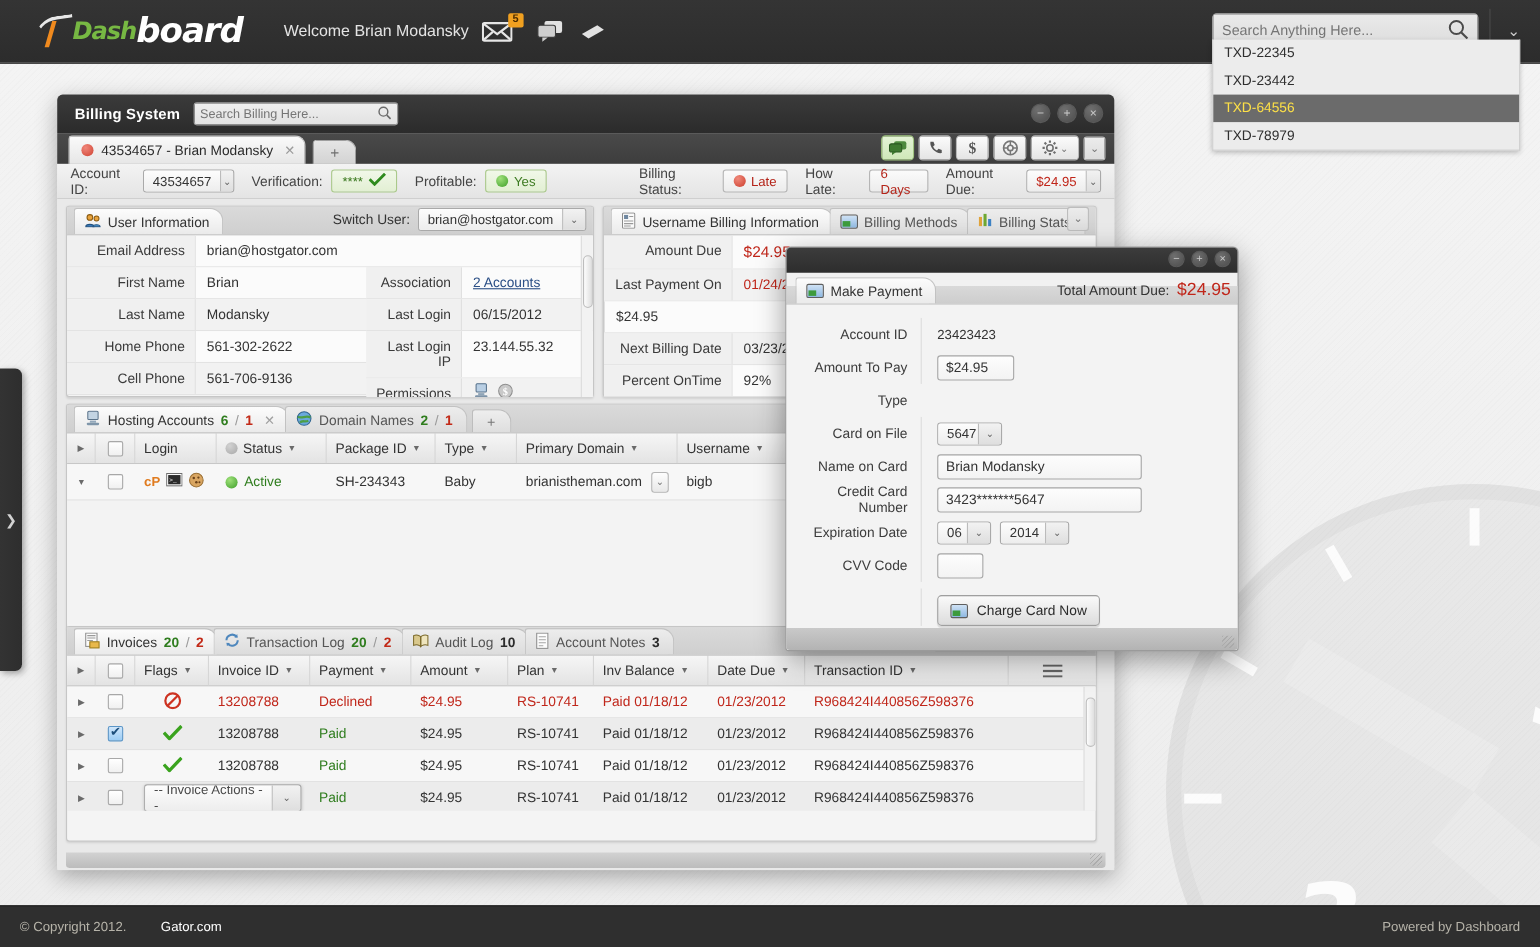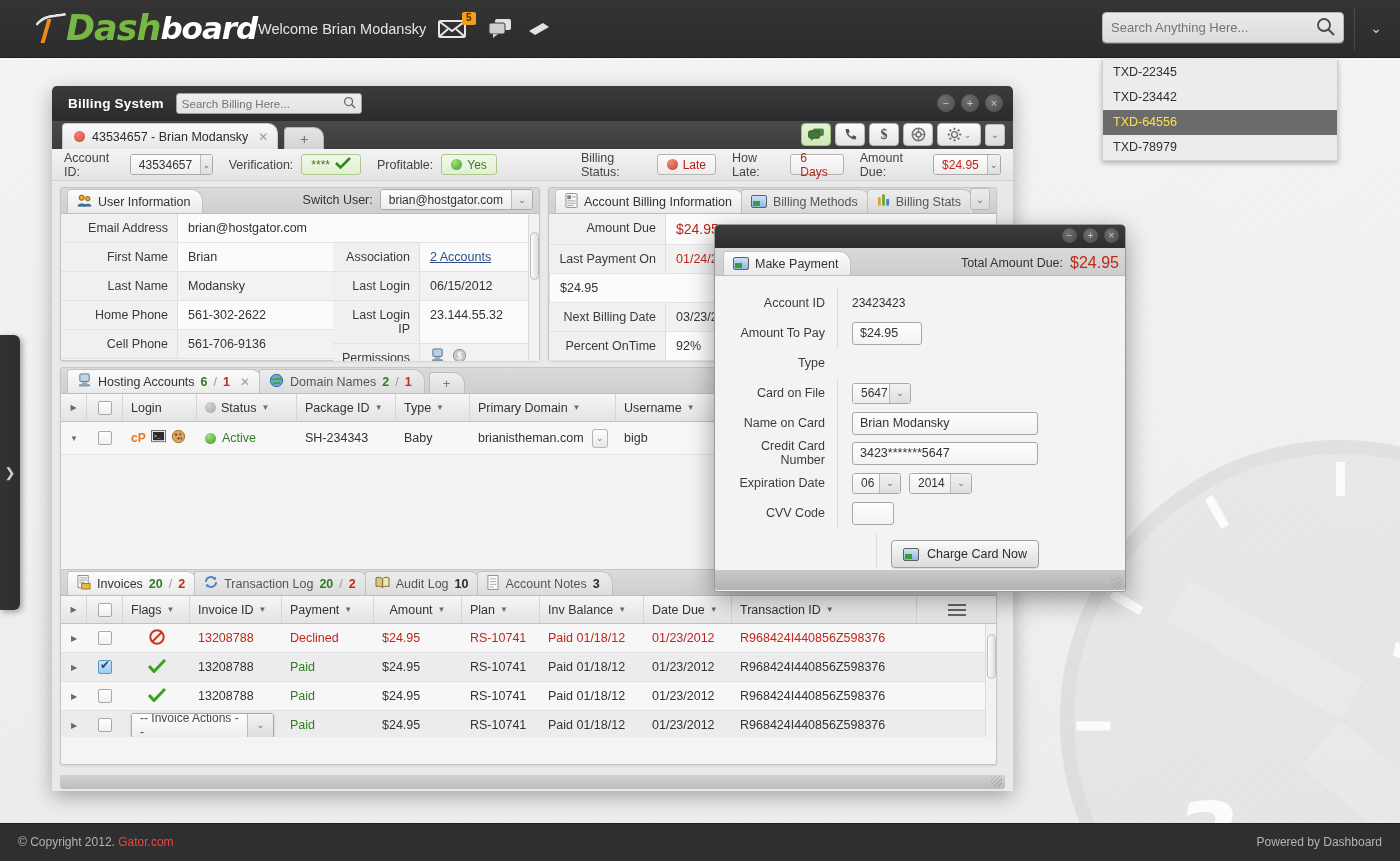--- a/index.html
+++ b/index.html
@@ -60,21 +60,21 @@
   #logo .swoosh { width:36px;height:34px; position:relative; }
   #logo .swoosh:before{
     content:""; position:absolute; left:2px; top:4px; width:34px; height:28px;
     border-top:3px solid #e7e7e7; border-left:2px solid transparent;
     border-radius:60% 0 0 0; transform:rotate(-8deg);
   }
   #logo .swoosh:after{
     content:""; position:absolute; left:14px; top:8px; width:4px; height:24px;
     background:#f08a1e; transform:skewX(-16deg);
   }
-  #logo .txt1 { font-family:"DejaVu Sans",sans-serif; font-style:italic; font-weight:bold; font-size:35px; color:#77b843; letter-spacing:-1px; }
+  #logo .txt1 { font-family:"DejaVu Sans",sans-serif; font-style:italic; font-weight:bold; font-size:22px; color:#77b843; letter-spacing:-1px; }
   #logo .txt2 { font-family:"DejaVu Sans",sans-serif; font-style:italic; font-weight:bold; font-size:31px; color:#fff; letter-spacing:-1px; }
   #welcome { position:absolute; left:258px; top:21px; color:#e4e4e4; font-size:14.5px; }
   .hdr-icon { position:absolute; top:18px; cursor:pointer; }
   .hdr-icon svg { display:block; }
   #badge {
     position:absolute; left:462px; top:12px;
     background:#f0a020; color:#4a2b00; font-size:10px; font-weight:bold;
     border-radius:2px; padding:1px 4px 2px; line-height:1;
   }
   #search-wrap { position:absolute; right:56px; top:12px; width:242px; z-index:60;}
@@ -83,21 +83,21 @@
     background:linear-gradient(#eaeaea,#dcdcdc);
     border:1px solid #b4b4b4;
     display:flex; align-items:center; padding:0 8px;
     box-shadow:0 1px 0 rgba(255,255,255,0.25);
   }
   #search-box input {
     flex:1; border:0; background:transparent; outline:none;
     font-family:"Liberation Sans",sans-serif; font-size:13px; color:#555;
   }
   #search-drop {
-    position:absolute; left:0; top:48px; width:236px;
+    position:absolute; left:0; top:24px; width:280px;
     background:#ececec; border:1px solid #cfcfcf; border-top:0;
     box-shadow:0 2px 5px rgba(0,0,0,0.28);
   }
   #search-drop .opt { height:25px; line-height:25px; padding:0 10px; font-size:12.5px; color:#2f2f2f; cursor:pointer; }
   #search-drop .opt.sel { background:#6b6b6b; color:#fde047; }
   #topbar-caret { position:absolute; right:18px; top:20px; color:#cfcfcf; font-size:14px; }
   #topbar-div { position:absolute; right:45px; top:8px; width:1px; height:42px; background:#4a4a4a; }
 
   
   #drawer {
@@ -110,21 +110,21 @@
     color:#d2d2d2; font-size:13px; cursor:pointer;
   }
 
   
   #footer {
     position:absolute; left:0; bottom:0; width:1400px; height:38px;
     background:#2f2f2f; z-index:40;
     border-top:1px solid #1f1f1f;
   }
   #footer .left { position:absolute; left:18px; top:11px; font-size:12px; color:#b6b3a9; }
-  #footer .left a { color:#ef4444; text-decoration:none; }
+  #footer .left a { color:#ffffff; text-decoration:none;margin-left:28px; }
   #footer .right { position:absolute; right:18px; top:11px; font-size:12px; color:#b6b3a9; }
 
   
   #win {
     position:absolute; left:52px; top:86px; width:961px; height:705px;
     z-index:20;
     box-shadow:0 6px 20px rgba(0,0,0,0.30);
     background:#efefef;
     border-radius:5px 5px 3px 3px;
   }
@@ -248,22 +248,22 @@
   .grip { position:absolute; right:3px; bottom:2px; width:11px;height:11px;
     background:repeating-linear-gradient(135deg,#a6a6a6 0 1px,transparent 1px 3px); opacity:.8;}
 
   
   #pay {
     position:absolute; left:714px; top:224px; width:412px; height:368px; z-index:70;
     background:#f1f1f1; border-radius:5px 5px 3px 3px;
     box-shadow:0 8px 26px rgba(0,0,0,0.38); border:1px solid #9a9a9a;
   }
   #pay-title { height:23px; border-radius:4px 4px 0 0; background:linear-gradient(#3c3c3c,#2d2d2d); position:relative; }
-  #pay-tabs { height:28px; background:linear-gradient(#d9d9d9,#cdcdcd); border-bottom:1px solid #bdbdbd;
-    display:flex; align-items:flex-end; padding-left:8px; position:relative; }
+  #pay-tabs { height:17px; background:linear-gradient(#d9d9d9,#cdcdcd); border-bottom:1px solid #bdbdbd;
+    display:flex; align-items:flex-end; padding-left:8px; position:relative;margin-top:12px; }
   #pay-body { padding:12px 0 0 0; height:294px; background:#f3f3f3; position:relative; }
   .prow { display:flex; align-items:center; min-height:30px; }
   .prow .pk { width:122px; text-align:right; padding-right:12px; color:#3c3c3c; font-size:12.5px; }
   .prow .pv { flex:1; padding-left:14px; border-left:1px solid #dcdcdc; display:flex; align-items:center; gap:8px; min-height:30px;}
   .inp { height:23px; border:1px solid #a7a7a7; border-radius:3px; background:linear-gradient(#fdfdfd,#f3f3f3);
     padding:0 7px; font-size:12.5px; color:#333; display:flex; align-items:center; }
   .radio { width:13px;height:13px;border-radius:50%; border:1px solid #8e8e8e; background:linear-gradient(#fff,#eee); position:relative; }
   .radio.on { background:radial-gradient(circle at 50% 45%, #fff 0 18%, #2f7fc4 22% 55%, #1d5c96 58%); border-color:#2b6ea8; }
   .btn3d { height:28px; display:inline-flex; align-items:center; gap:8px; padding:0 11px;
     background:linear-gradient(#fafafa,#dcdcdc); border:1px solid #9f9f9f; border-radius:4px;
@@ -565,21 +565,21 @@
           <span>
             <svg width="13" height="15" viewBox="0 0 14 16">
               <rect x="1" y="0.5" width="12" height="15" rx="1" fill="#fafafa" stroke="#8b8b8b"></rect>
               <rect x="2.5" y="2.5" width="4" height="4" fill="#6f87a0"></rect>
               <line x1="7.5" y1="4" x2="11.5" y2="4" stroke="#999"></line>
                 <line x1="2.5" y1="8.5" x2="11.5" y2="8.5" stroke="#999"></line>
               <line x1="2.5" y1="11" x2="11.5" y2="11" stroke="#999"></line>
                 <line x1="2.5" y1="13.4" x2="9" y2="13.4" stroke="#999"></line>
             </svg>
           </span>
-          <span>Account Billing Information</span>
+          <span>Username Billing Information</span>
         </div>
         <div class="ptab inact">
           <span class="ico-card"></span>
           <span>Billing Methods</span>
         </div>
         <div class="ptab inact">
           <span>
             <svg width="13" height="14" viewBox="0 0 14 14">
               <rect x="1" y="4" width="3" height="9" fill="#e0a33a"></rect>
               <rect x="5.5" y="1" width="3" height="12" fill="#6ea832"></rect>
@@ -791,21 +791,21 @@
             <span class="caret-s">▼</span>
         </div>
         <div class="th" style="width:92px;">
           <span>Invoice ID</span>
             <span class="caret-s">▼</span>
         </div>
         <div class="th" style="width:92px;">
           <span>Payment</span>
             <span class="caret-s">▼</span>
         </div>
-        <div class="th" style="width:88px;justify-content:center;">
+        <div class="th" style="width:88px;">
           <span>Amount</span>
             <span class="caret-s">▼</span>
         </div>
         <div class="th" style="width:78px;">
           <span>Plan</span>
             <span class="caret-s">▼</span>
         </div>
         <div class="th" style="width:104px;">
           <span>Inv Balance</span>
             <span class="caret-s">▼</span>
@@ -1009,21 +1009,21 @@
       </div>
     </div>
 
     <div class="prow">
       <div class="pk">CVV Code</div>
       <div class="pv">
         <span class="inp" style="width:42px;"></span>
       </div>
     </div>
 
-    <div class="prow" style="min-height:46px;margin-left:39px;">
+    <div class="prow" style="min-height:46px;">
       <div class="pk"></div>
       <div class="pv" style="align-items:flex-start;padding-top:6px;">
         <span class="btn3d">
           <span class="ico-card"></span>
           <span>Charge Card Now</span>
         </span>
       </div>
     </div>
   </div>
 

